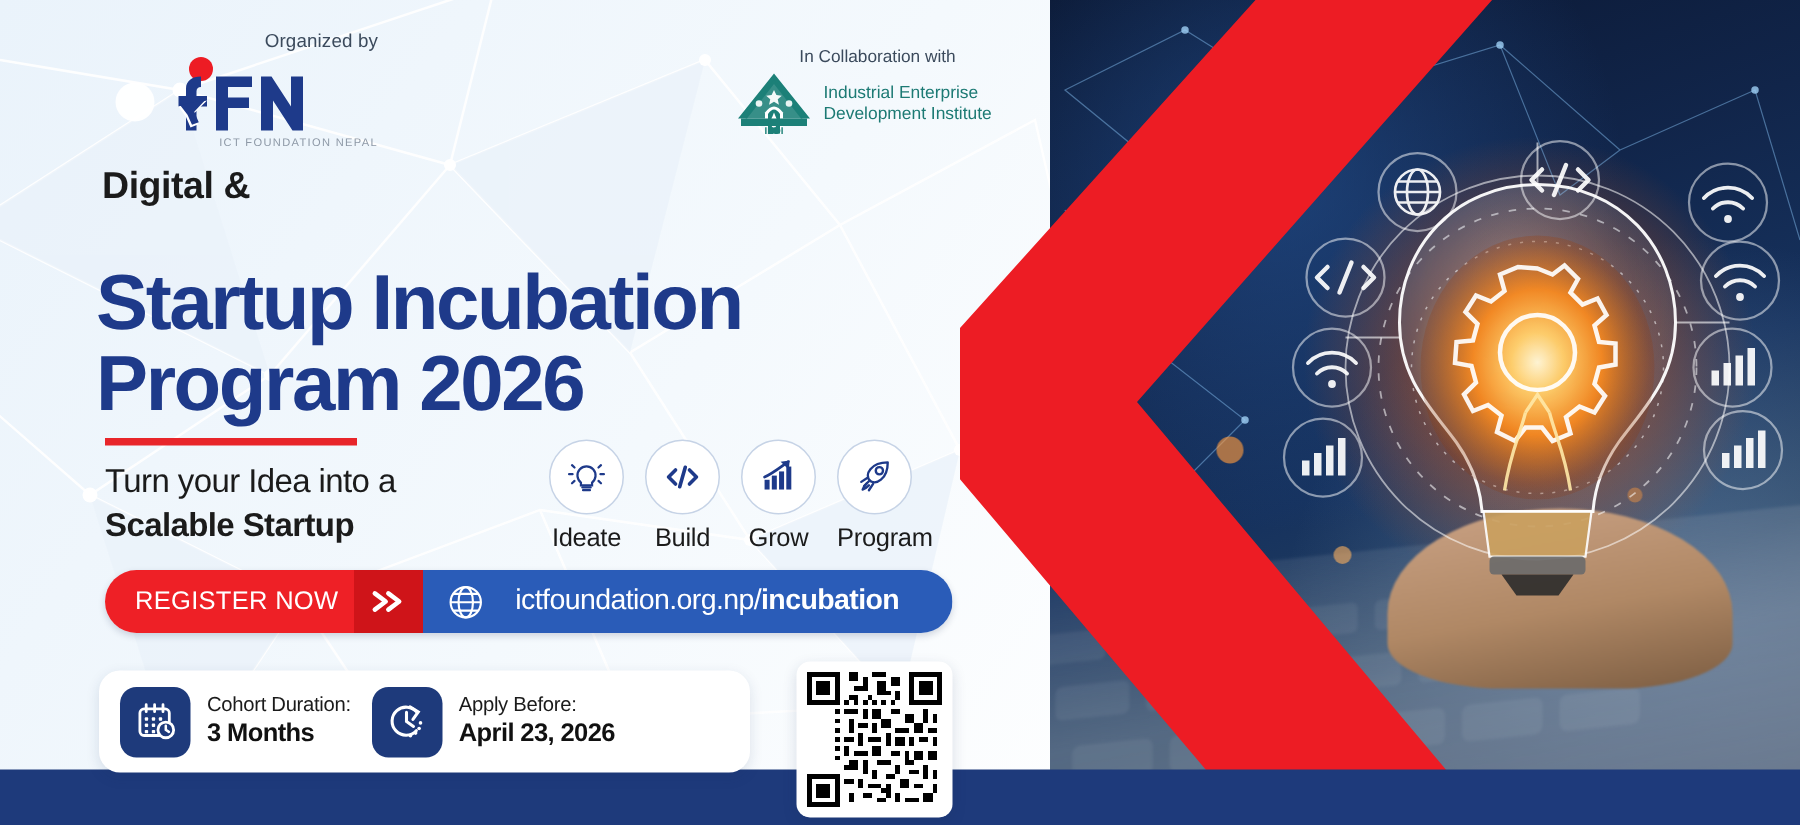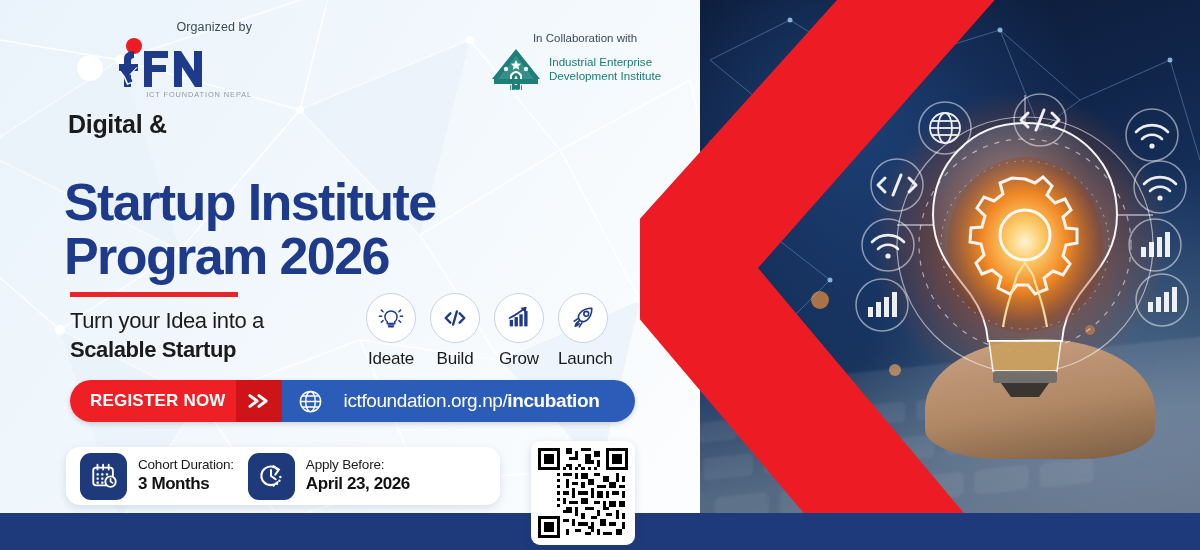--- a/index.html
+++ b/index.html
@@ -108,36 +108,36 @@
   .cta {
     position:absolute; left:70px; top:380px;
     width:565px; height:42px; border-radius:21px;
     display:flex; overflow:hidden;
     box-shadow:0 2px 5px rgba(20,40,80,.18);
   }
   .cta-red {
     background:#ee2026; display:flex; align-items:center;
     padding:0 10px 0 20px; gap:10px;
   }
-  .cta-red-text { color:#fff; font-size:17px; font-weight:bold; letter-spacing:.2px; white-space:nowrap;text-align:center; }
+  .cta-red-text { color:#fff; font-size:17px; font-weight:normal; letter-spacing:.2px; white-space:nowrap;text-align:center; }
   .cta-chev {
     background:#cf1419; align-self:stretch; display:flex; align-items:center;
     padding:0 14px 0 10px; margin-right:-2px;
   }
   .cta-blue {
     flex:1; background:#2a5cb8; display:flex; align-items:center;
     gap:21px; padding-left:16px;
   }
   .cta-url { color:#fff; font-size:19px; letter-spacing:-.4px; white-space:nowrap; }
   .cta-url b { font-weight:bold; }
 
   
   .info-card {
     position:absolute; left:66px; top:447px;
-    width:434px; height:58px; background:#fff; border-radius:14px;
+    width:434px; height:68px; background:#fff; border-radius:14px;
     display:flex; align-items:center; padding:0 14px; gap:14px;
     box-shadow:0 3px 9px rgba(25,45,90,.13);
   }
   .info-item { display:flex; align-items:center; gap:11px; }
   .info-icon {
     width:47px; height:47px; border-radius:11px; background:#1e3a7b;
     display:flex; align-items:center; justify-content:center; flex:0 0 auto;
   }
   .info-top { font-size:13.5px; color:#1b1b1b; line-height:1.25; letter-spacing:-.2px; }
   .info-bot { font-size:17px; font-weight:bold; color:#111; line-height:1.22; letter-spacing:-.4px; }
@@ -422,21 +422,21 @@
         <div>Industrial Enterprise</div>
         <div>Development Institute</div>
       </div>
     </div>
   </div>
 
   <div class="kicker">
     <div>Digital &amp;</div>
   </div>
   <div class="headline">
-    <div>Startup Institute</div>
+    <div>Startup Incubation</div>
     <div>Program 2026</div>
   </div>
 
   <div class="red-rule"></div>
   <div class="tagline">
     <div>Turn your Idea into a</div>
     <b>Scalable Startup</b>
   </div>
 
   <div class="steps">
@@ -477,21 +477,21 @@
     </div>
     <div class="step">
       <div class="step-circle">
         <svg viewBox="0 0 28 28" width="26" height="26" fill="none" stroke="#1e3a8a" stroke-width="1.7" stroke-linecap="round" stroke-linejoin="round">
           <path d="M11 17 C6 12 12 3.5 23.5 3.5 C23.5 15 15 21 10 16"></path>
           <circle cx="17.5" cy="9.5" r="2.6"></circle>
           <path d="M10.5 16.5 L6.5 20.5 M9 14.5 L4.5 17.5 M13 19 L10 23.5"></path>
           <path d="M8.5 18.5 C6 21 5.5 23 5.5 23 C5.5 23 7.5 22.5 10 20"></path>
         </svg>
       </div>
-      <div class="step-label">Launch</div>
+      <div class="step-label">Program</div>
     </div>
   </div>
 
   <div class="cta">
     <div class="cta-red">
       <span class="cta-red-text">REGISTER NOW</span>
     </div>
     <div class="cta-chev">
       <svg viewBox="0 0 26 20" width="24" height="18" fill="none" stroke="#ffffff" stroke-width="3.4" stroke-linecap="round" stroke-linejoin="round">
         <path d="M4 4 L12 10 L4 16"></path>

